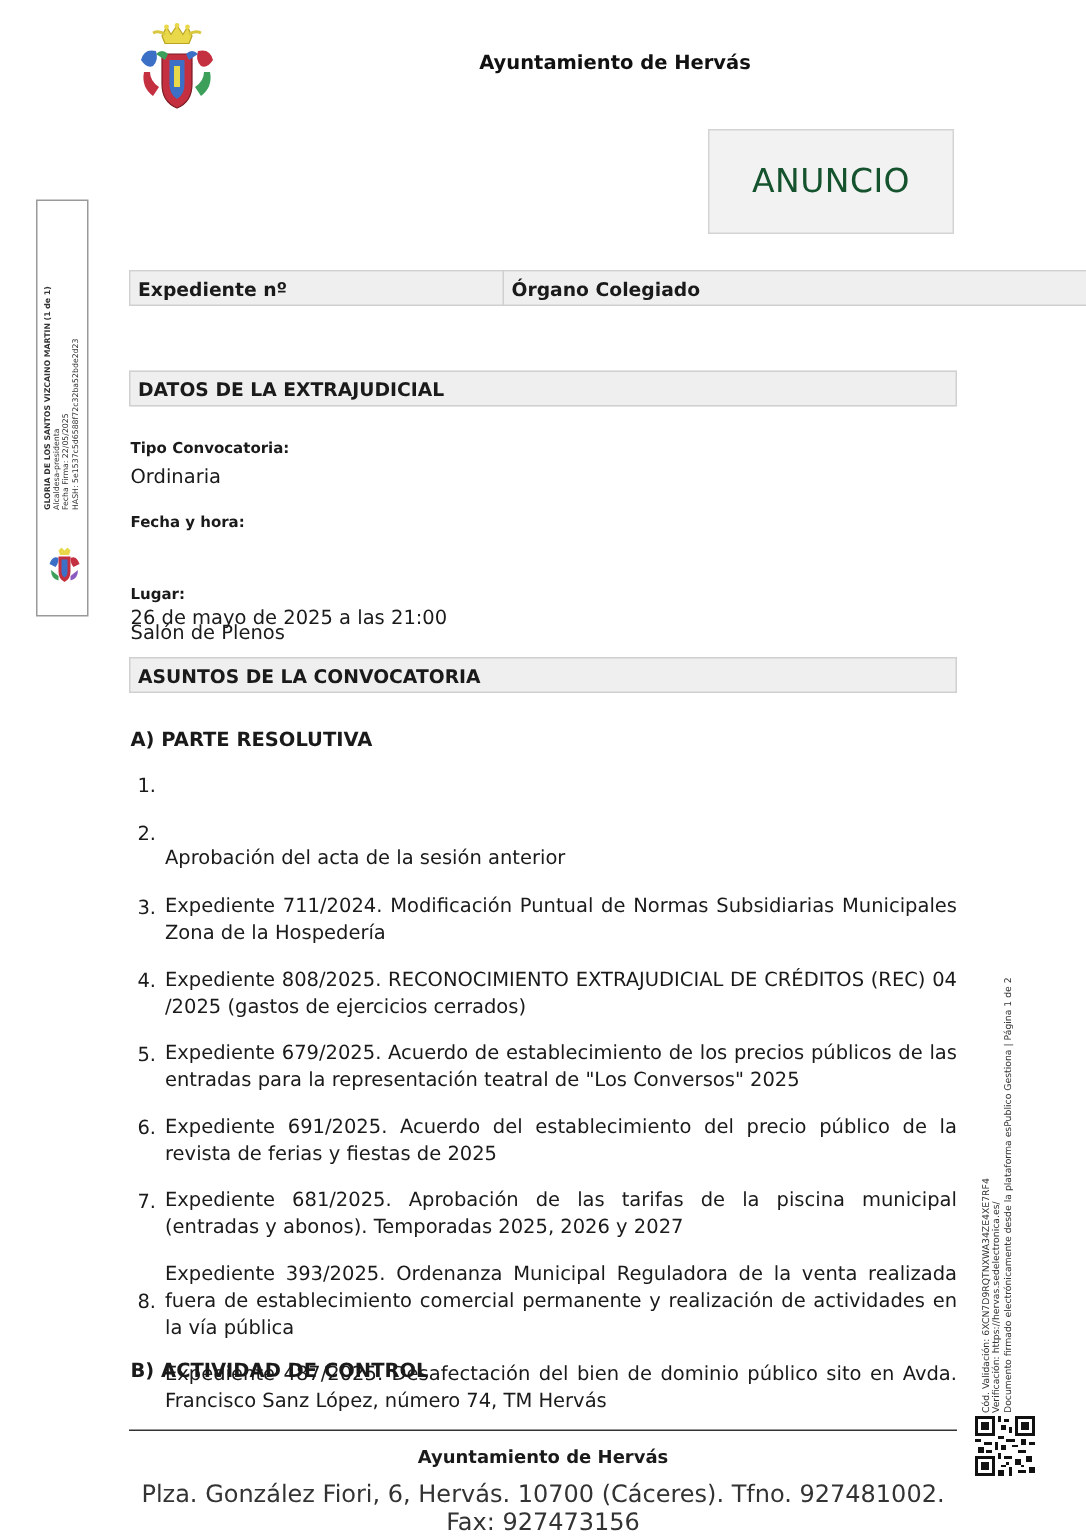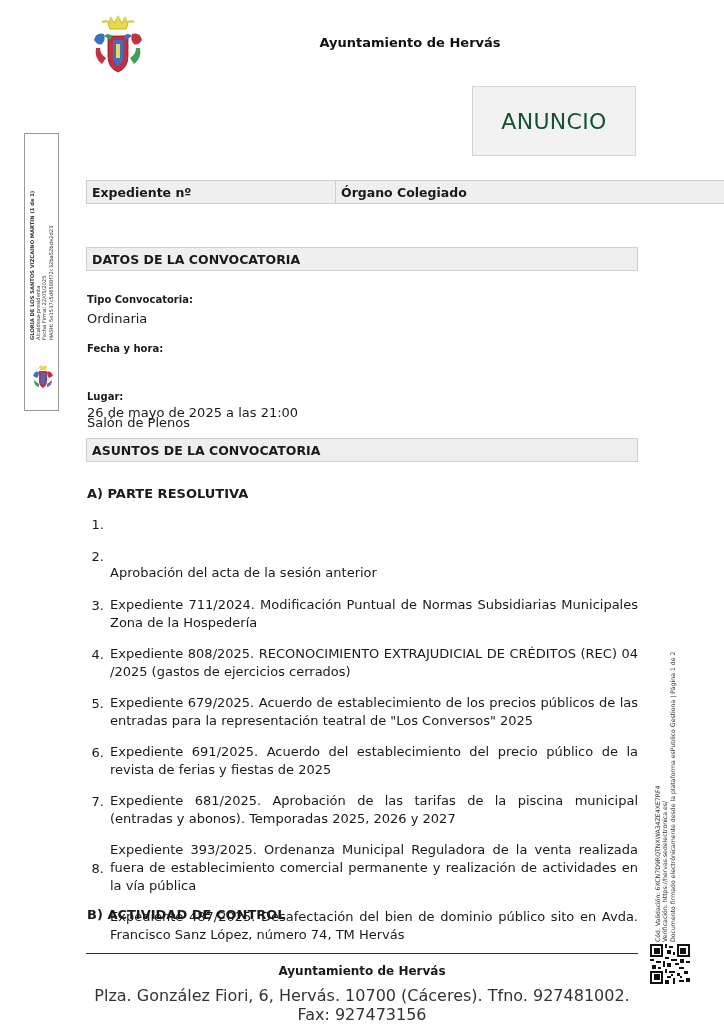--- a/index.html
+++ b/index.html
@@ -121,21 +121,21 @@
 <table class="info">
   <tbody>
       <tr>
     <th style="width:238px">Expediente nº</th>
     <th>Órgano Colegiado</th>
   </tr>
 </tbody>
   </table>
 
 <div class="section-box" style="top:247px;">
-  <span>DATOS DE LA CONVOCATORIA</span>
+  <span>DATOS DE LA EXTRAJUDICIAL</span>
 </div>
 
 <div class="field-label" style="top:294px;">Tipo Convocatoria:</div>
 <div class="field-value" style="top:311px;">Ordinaria</div>
 
 <div class="field-label" style="top:343px;">Fecha y hora:</div>
 <div class="field-value" style="top:360px;margin-top:45px;">26 de mayo de 2025 a las 21:00</div>
 
 <div class="field-label" style="top:391px;">Lugar:</div>
 <div class="field-value" style="top:415px;">Salón de Plenos</div>

